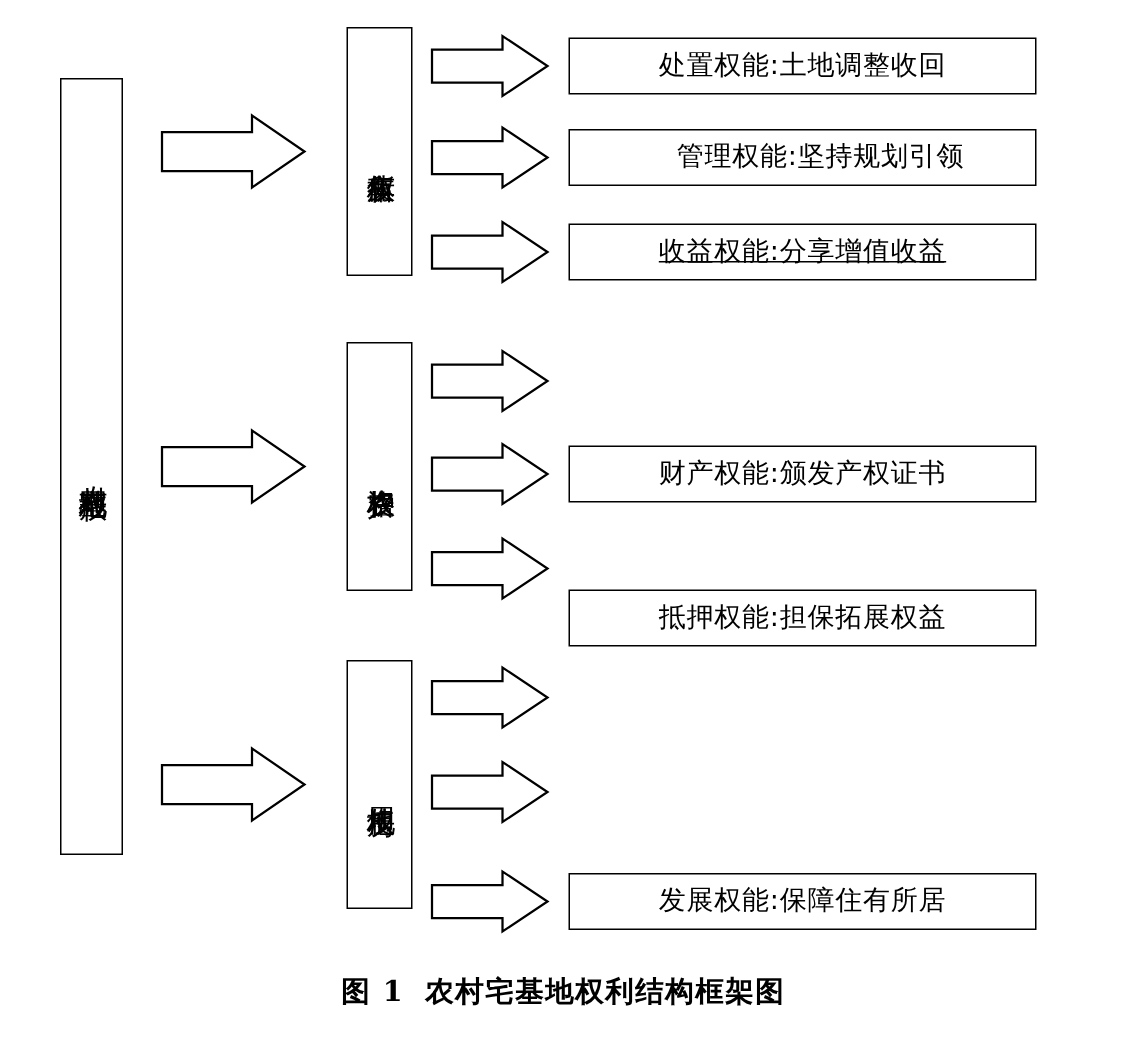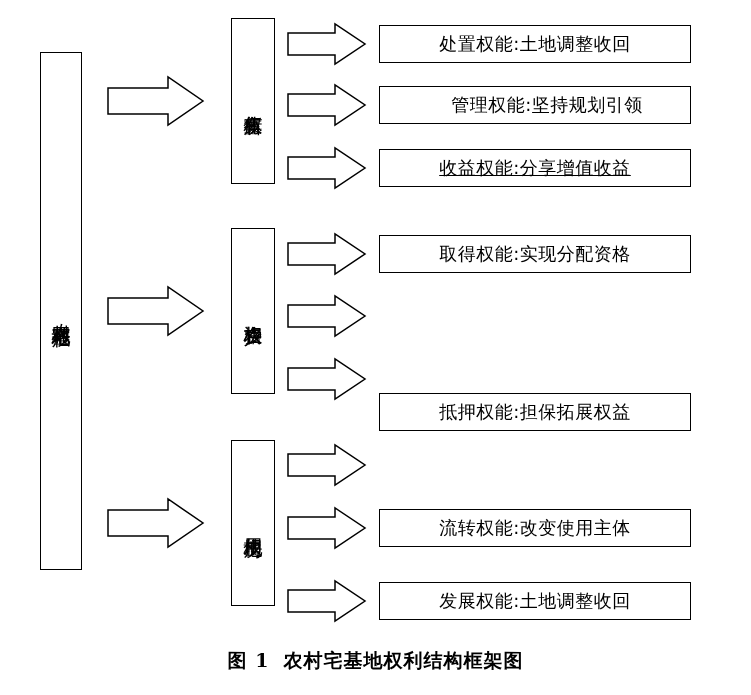--- a/index.html
+++ b/index.html
@@ -126,34 +126,31 @@
   <div class="box leaf-box" style="top:86px;padding-left:24px;">
     <span>管理权能:坚持规划引领</span>
   </div>
   <div class="box leaf-box" style="top:149px;text-decoration:underline;">
     <span>收益权能:分享增值收益</span>
   </div>
 
   <div class="box mid-box mid-2">
     <span class="vert-text">农户资格权</span>
   </div>
-  <div class="box leaf-box" style="top:235px;">
-    <span>取得权能:实现分配资格</span>
+  <div class="box leaf-box" style="top:297px;">
+    <span>财产权能:颁发产权证书</span>
   </div>
   <div class="box leaf-box" style="top:360px;margin-top:33px;">
     <span>抵押权能:担保拓展权益</span>
   </div>
 
   <div class="box mid-box mid-3">
     <span class="vert-text">房地使用权</span>
   </div>
-  <div class="box leaf-box" style="top:509px;">
-    <span>流转权能:改变使用主体</span>
-  </div>
   <div class="box leaf-box" style="top:582px;">
-    <span>发展权能:土地调整收回</span>
+    <span>发展权能:保障住有所居</span>
   </div>
 
   <div class="caption">
     <span class="cap-num">图 1</span><span>农村宅基地权利结构框架图</span>
   </div>
 
 </div>
 
 </body></html>

